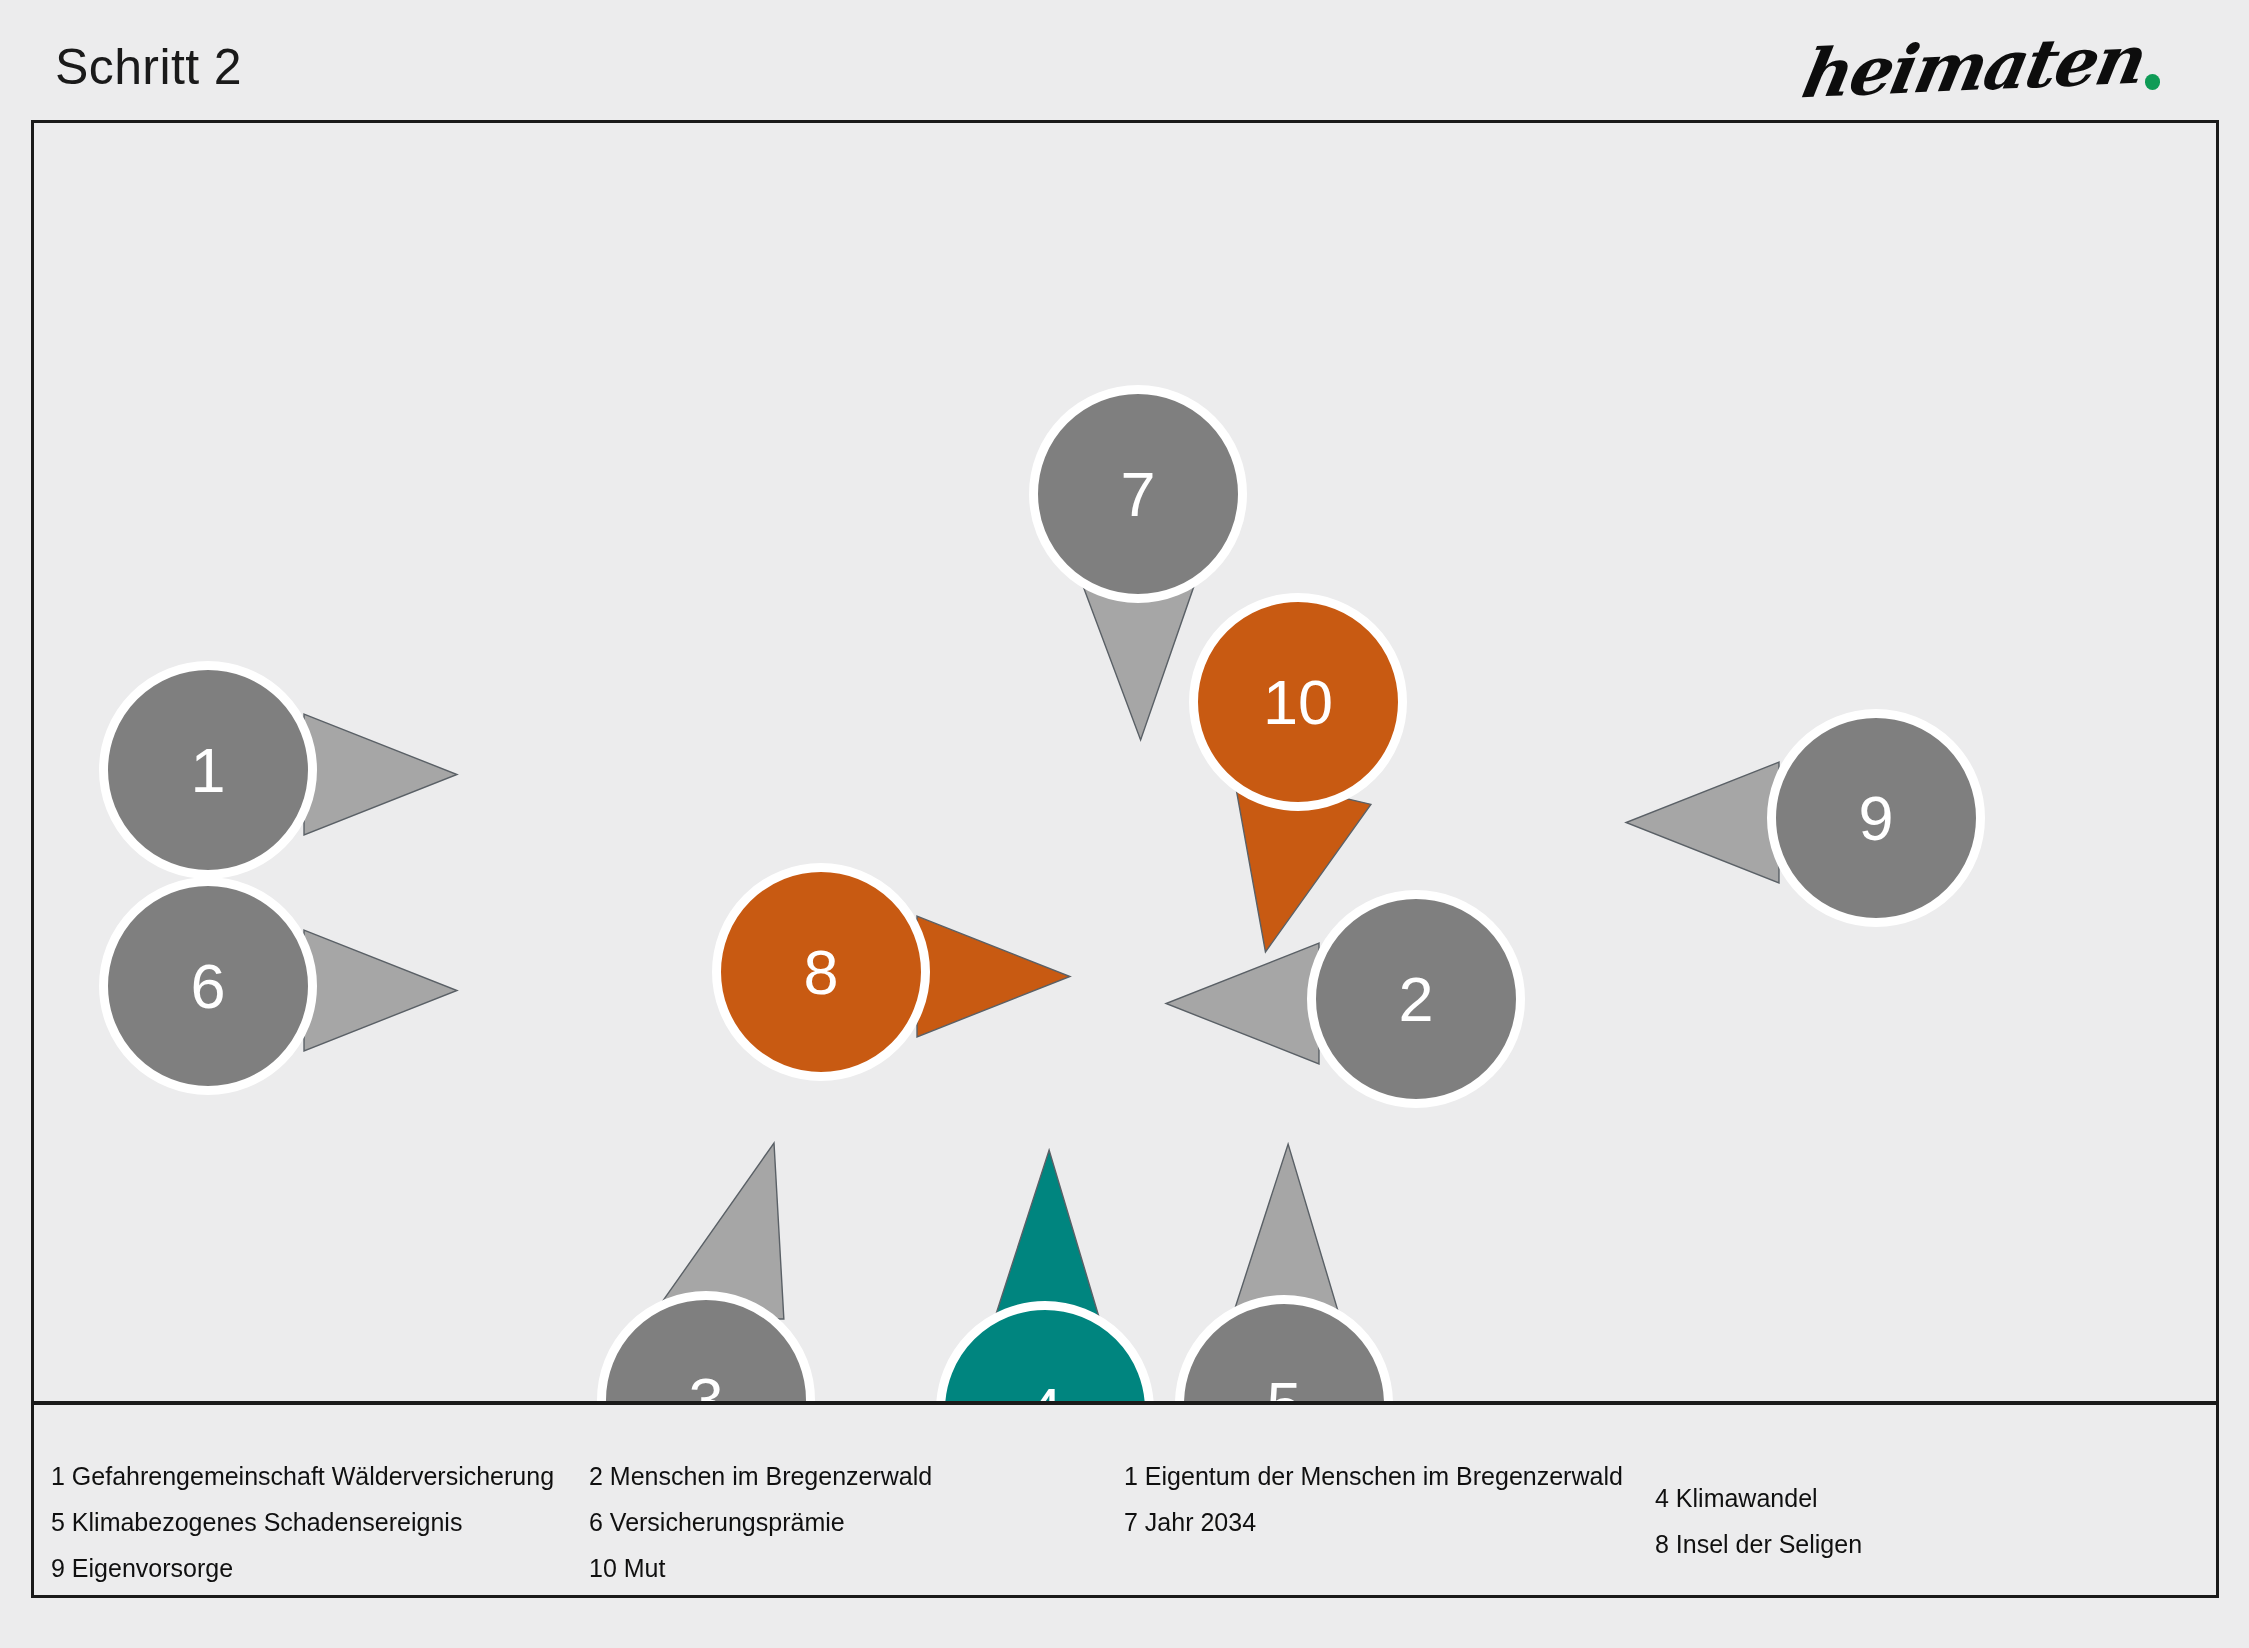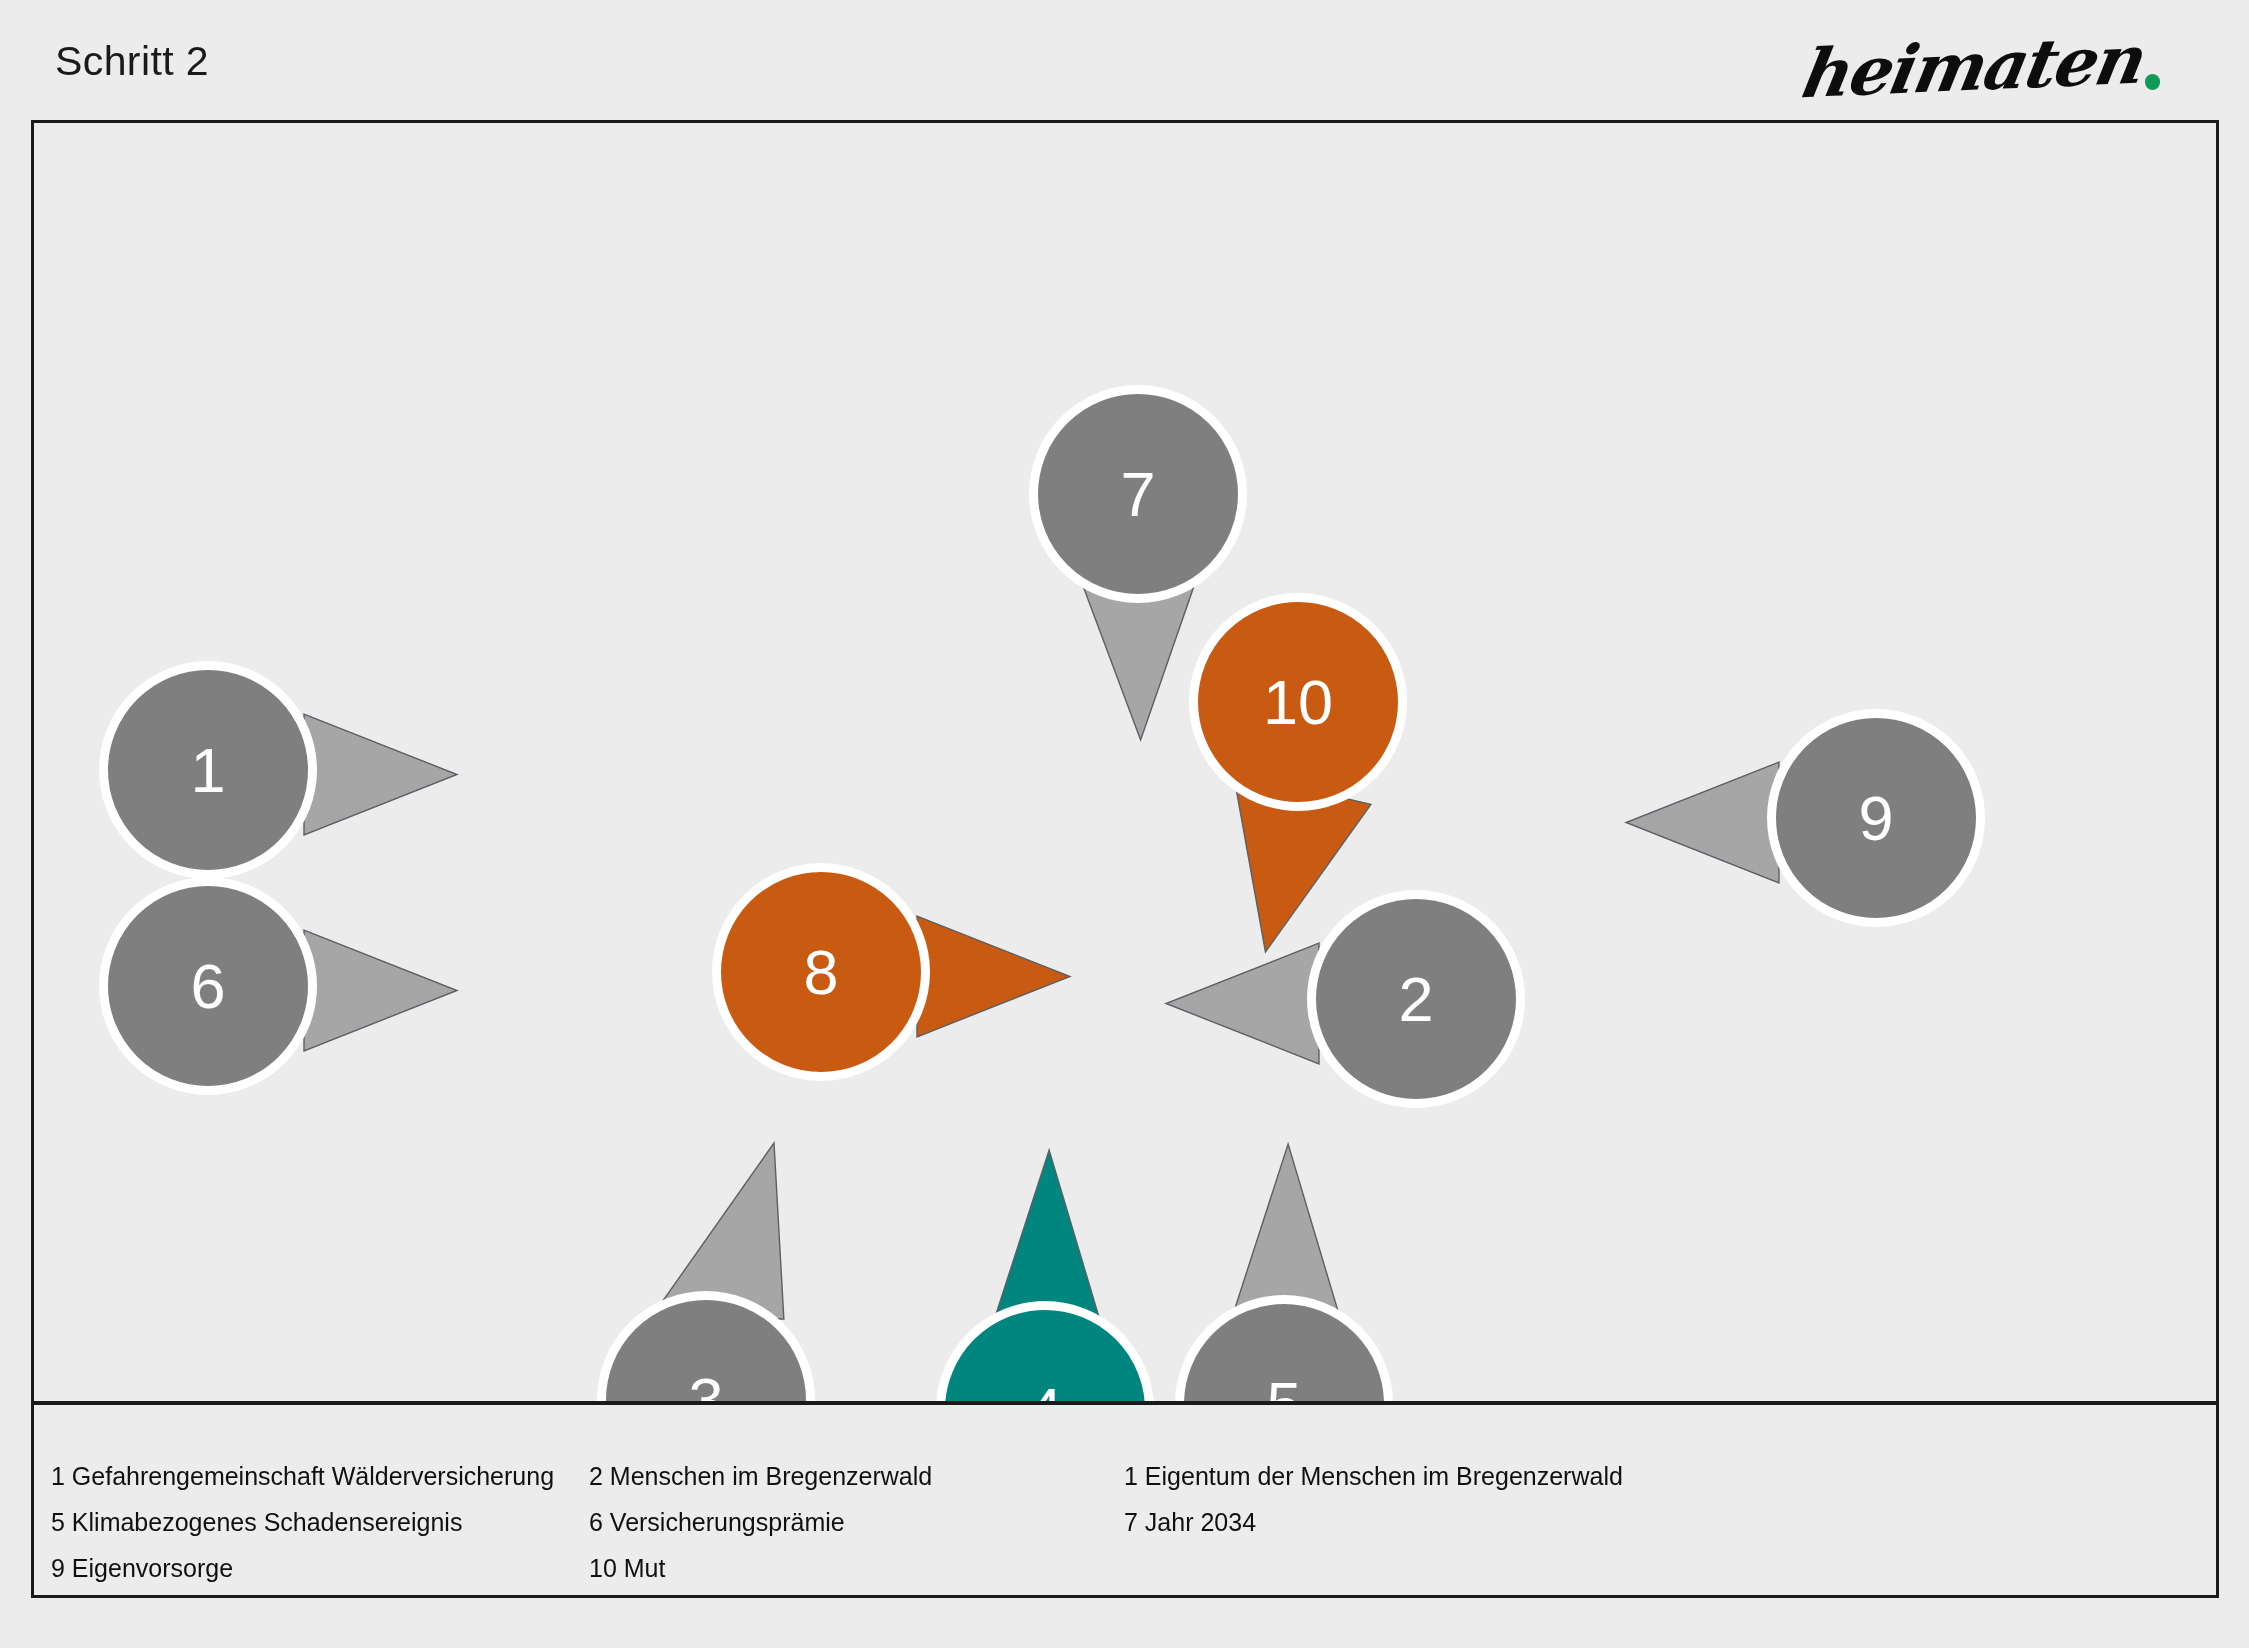--- a/index.html
+++ b/index.html
@@ -27,21 +27,21 @@
     position: absolute;
     left: 0; top: 0;
     width: 2250px;
     height: 125px;
     background: #ececed;
   }
   #page-title {
     position: absolute;
     left: 55px;
     top: 38px;
-    font-size: 41px;
+    font-size: 50px;
     color: #1a1a1a;
     letter-spacing: 0.4px;
     white-space: nowrap;
   }
   #brand-logo {
     position: absolute;
     right: 70px;
     top: 21px;
     width: 295px;
     height: 84px;
@@ -277,17 +277,21 @@
         </div>
       <div class="legend-col" id="legend-col-1">
           <div class="legend-entry">2 Menschen im Bregenzerwald</div>
           <div class="legend-entry">6 Versicherungsprämie</div>
           <div class="legend-entry">10 Mut</div>
         </div>
       <div class="legend-col" id="legend-col-2">
           <div class="legend-entry">1 Eigentum der Menschen im Bregenzerwald</div>
           <div class="legend-entry">7 Jahr 2034</div>
         </div>
+      <div class="legend-col" id="legend-col-3">
+          <div class="legend-entry">4 Klimawandel</div>
+          <div class="legend-entry">8 Insel der Seligen</div>
+        </div>
     </div>
 
   </div>
 </div>
 
 
 </body></html>

